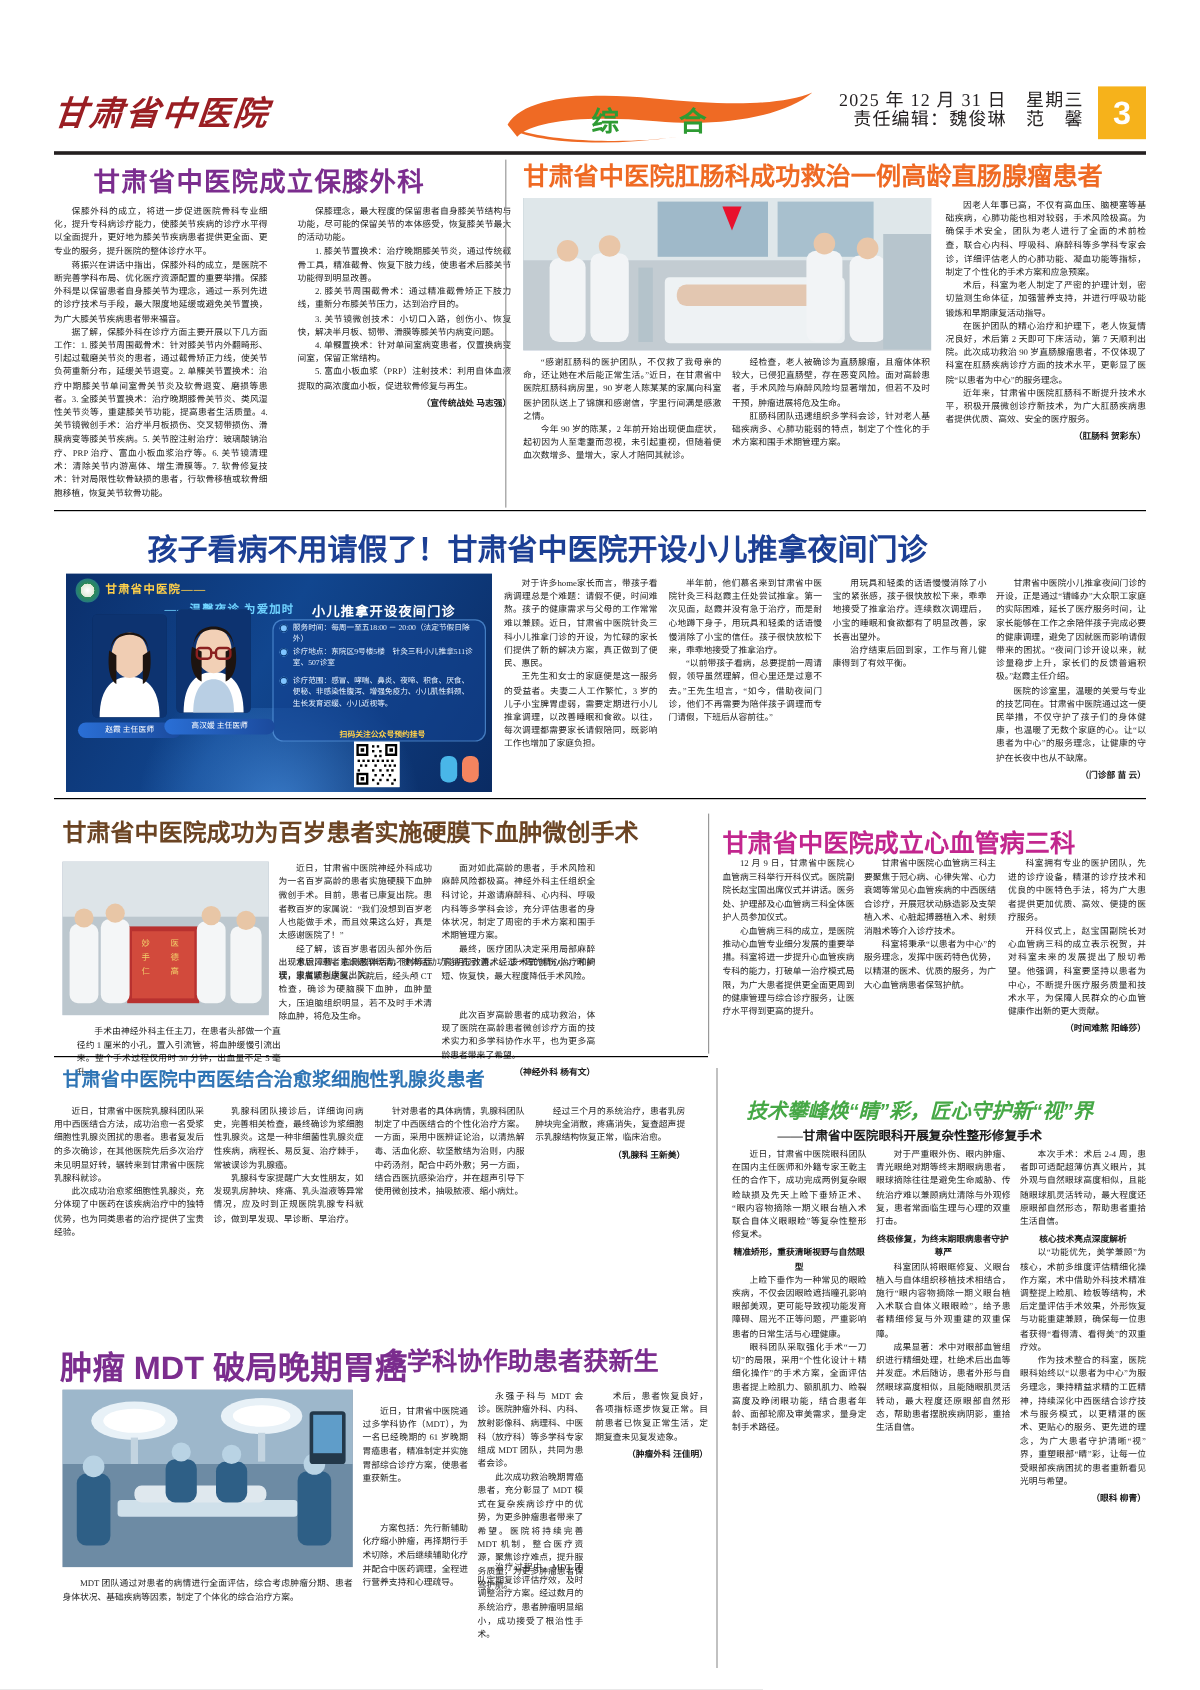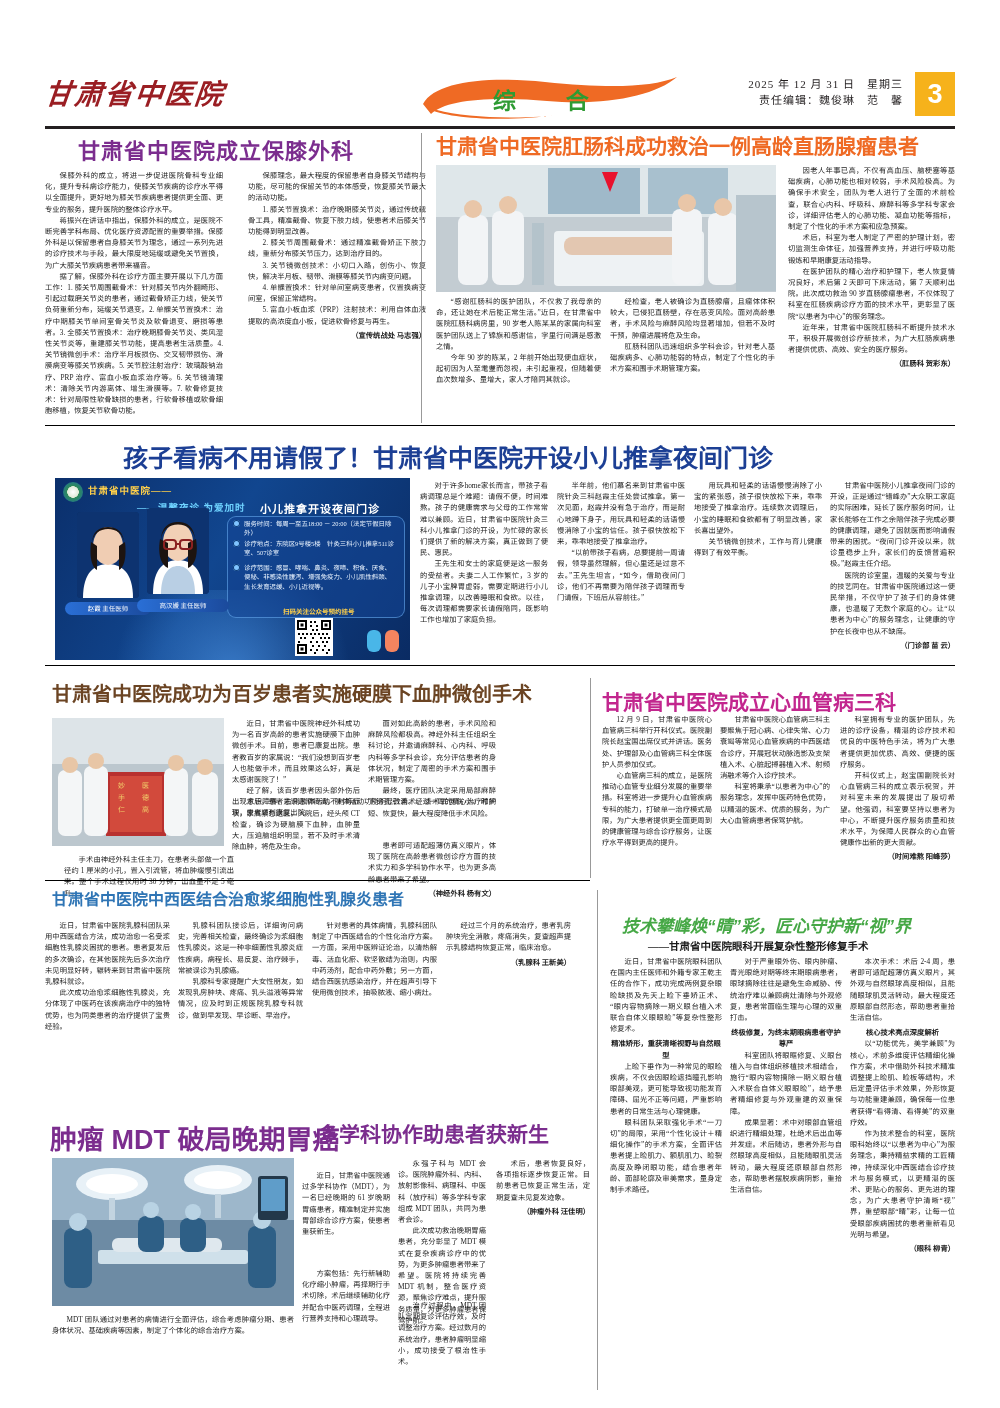--- a/index.html
+++ b/index.html
@@ -14,21 +14,21 @@
     position:absolute;left:0;top:4px;font-family:"Liberation Serif",serif;
     font-size:28px;font-weight:bold;color:#9a1e23;letter-spacing:2px;
     font-style:italic;transform:skewX(-6deg);
   }
   .mast-center{position:absolute;left:370px;top:0px;width:270px;height:56px;}
   .swoosh{position:absolute;left:0;top:6px;width:270px;height:48px;}
   .mast-cn{
     position:absolute;left:78px;top:14px;font-size:23px;font-weight:bold;color:#2e9b33;
     letter-spacing:22px;font-family:"Liberation Serif",serif;
   }
-  .mast-right{position:absolute;right:52px;top:8px;text-align:right;font-size:11px;color:#231f20;line-height:16px;}
+  .mast-right{position:absolute;right:52px;top:8px;text-align:right;font-size:15px;color:#231f20;line-height:16px;}
   .mast-right span{letter-spacing:1px;}
   .page-num{
     position:absolute;right:0;top:4px;width:40px;height:44px;background:#f6b21b;
     color:#fff;font-size:27px;font-weight:bold;text-align:center;line-height:44px;
     font-family:"Liberation Sans",sans-serif;
   }
   .mast-rule{position:absolute;left:45px;top:126px;width:910px;height:3px;background:#231f20;}
 
   
   .col{position:absolute;font-size:7.3px;line-height:11.2px;color:#1a1a1a;text-align:justify;
@@ -279,21 +279,21 @@
   <div class="col" style="left:420px;top:480px;width:128px;height:178px;">
     <p>对于许多home家长而言，带孩子看病调理总是个难题：请假不便，时间难熬。孩子的健康需求与父母的工作常常难以兼顾。近日，甘肃省中医院针灸三科小儿推拿门诊的开设，为忙碌的家长们提供了新的解决方案，真正做到了便民、惠民。</p>
     <p>王先生和女士的家庭便是这一服务的受益者。夫妻二人工作繁忙，3 岁的儿子小宝脾胃虚弱，需要定期进行小儿推拿调理，以改善睡眠和食欲。以往，每次调理都需要家长请假陪同，既影响工作也增加了家庭负担。</p>
   </div>
   <div class="col" style="left:557px;top:480px;width:128px;height:178px;">
     <p>半年前，他们慕名来到甘肃省中医院针灸三科赵霞主任处尝试推拿。第一次见面，赵霞并没有急于治疗，而是耐心地蹲下身子，用玩具和轻柔的话语慢慢消除了小宝的信任。孩子很快放松下来，乖乖地接受了推拿治疗。</p>
     <p>“以前带孩子看病，总要提前一周请假，领导虽然理解，但心里还是过意不去。”王先生坦言，“如今，借助夜间门诊，他们不再需要为陪伴孩子调理而专门请假，下班后从容前往。”</p>
   </div>
   <div class="col" style="left:694px;top:480px;width:128px;height:178px;">
     <p>用玩具和轻柔的话语慢慢消除了小宝的紧张感，孩子很快放松下来，乖乖地接受了推拿治疗。连续数次调理后，小宝的睡眠和食欲都有了明显改善，家长喜出望外。</p>
-    <p>关节镜微创技术，工作与育儿健康得到了有效平衡。</p>
+    <p>治疗结束后回到家，工作与育儿健康得到了有效平衡。</p>
   </div>
   <div class="col" style="left:830px;top:480px;width:125px;height:178px;">
     <p>甘肃省中医院小儿推拿夜间门诊的开设，正是通过“错峰办”大众职工家庭的实际困难，延长了医疗服务时间，让家长能够在工作之余陪伴孩子完成必要的健康调理，避免了因就医而影响请假带来的困扰。“夜间门诊开设以来，就诊量稳步上升，家长们的反馈普遍积极。”赵霞主任介绍。</p>
     <p>医院的诊室里，温暖的关爱与专业的技艺同在。甘肃省中医院通过这一便民举措，不仅守护了孩子们的身体健康，也温暖了无数个家庭的心。让“以患者为中心”的服务理念，让健康的守护在长夜中也从不缺席。</p>
     <div class="byline">（门诊部 苗 云）</div>
   </div>
 
   <hr class="sep" style="left:45px;top:665px;width:910px;">
 
   <div class="hl h-brown" style="left:52px;top:678px;font-size:20px;">甘肃省中医院成功为百岁患者实施硬膜下血肿微创手术</div>
@@ -342,21 +342,21 @@
     <p>面对如此高龄的患者，手术风险和麻醉风险都极高。神经外科主任组织全科讨论，并邀请麻醉科、心内科、呼吸内科等多学科会诊，充分评估患者的身体状况，制定了周密的手术方案和围手术期管理方案。</p>
     <p>最终，医疗团队决定采用局部麻醉下钻孔引流术，该术式创伤小、时间短、恢复快，最大程度降低手术风险。</p>
   </div>
   <div class="col" style="left:64px;top:854px;width:170px;height:18px;">
     <p>手术由神经外科主任主刀，在患者头部做一个直径约 1 厘米的小孔，置入引流管，将血肿缓慢引流出来。整个手术过程仅用时 30 分钟，出血量不足 5 毫升。</p>
   </div>
   <div class="col" style="left:232px;top:796px;width:264px;height:60px;">
     <p>术后，患者意识逐渐转清，肢体活动功能明显改善。经过一周的精心治疗和护理，患者顺利康复出院。</p>
   </div>
   <div class="col" style="left:368px;top:840px;width:128px;height:28px;">
-    <p>患者即可适配超薄仿真义眼片，体现了医院在高龄患者微创诊疗方面的技术实力和多学科协作水平，也为更多高龄患者带来了希望。</p>
+    <p>此次百岁高龄患者的成功救治，体现了医院在高龄患者微创诊疗方面的技术实力和多学科协作水平，也为更多高龄患者带来了希望。</p>
     <div class="byline">（神经外科 杨有文）</div>
   </div>
 
   <div class="vline" style="left:590px;top:678px;height:200px;"></div>
 
   <div class="hl h-magenta" style="left:602px;top:686px;font-size:21px;">甘肃省中医院成立心血管病三科</div>
 
   <div class="col" style="left:602px;top:714px;width:110px;height:165px;">
     <p>12 月 9 日，甘肃省中医院心血管病三科举行开科仪式。医院副院长赵宝国出席仪式并讲话。医务处、护理部及心血管病三科全体医护人员参加仪式。</p>
     <p>心血管病三科的成立，是医院推动心血管专业细分发展的重要举措。科室将进一步提升心血管疾病专科的能力，打破单一治疗模式局限，为广大患者提供更全面更周到的健康管理与综合诊疗服务，让医疗水平得到更高的提升。</p>

